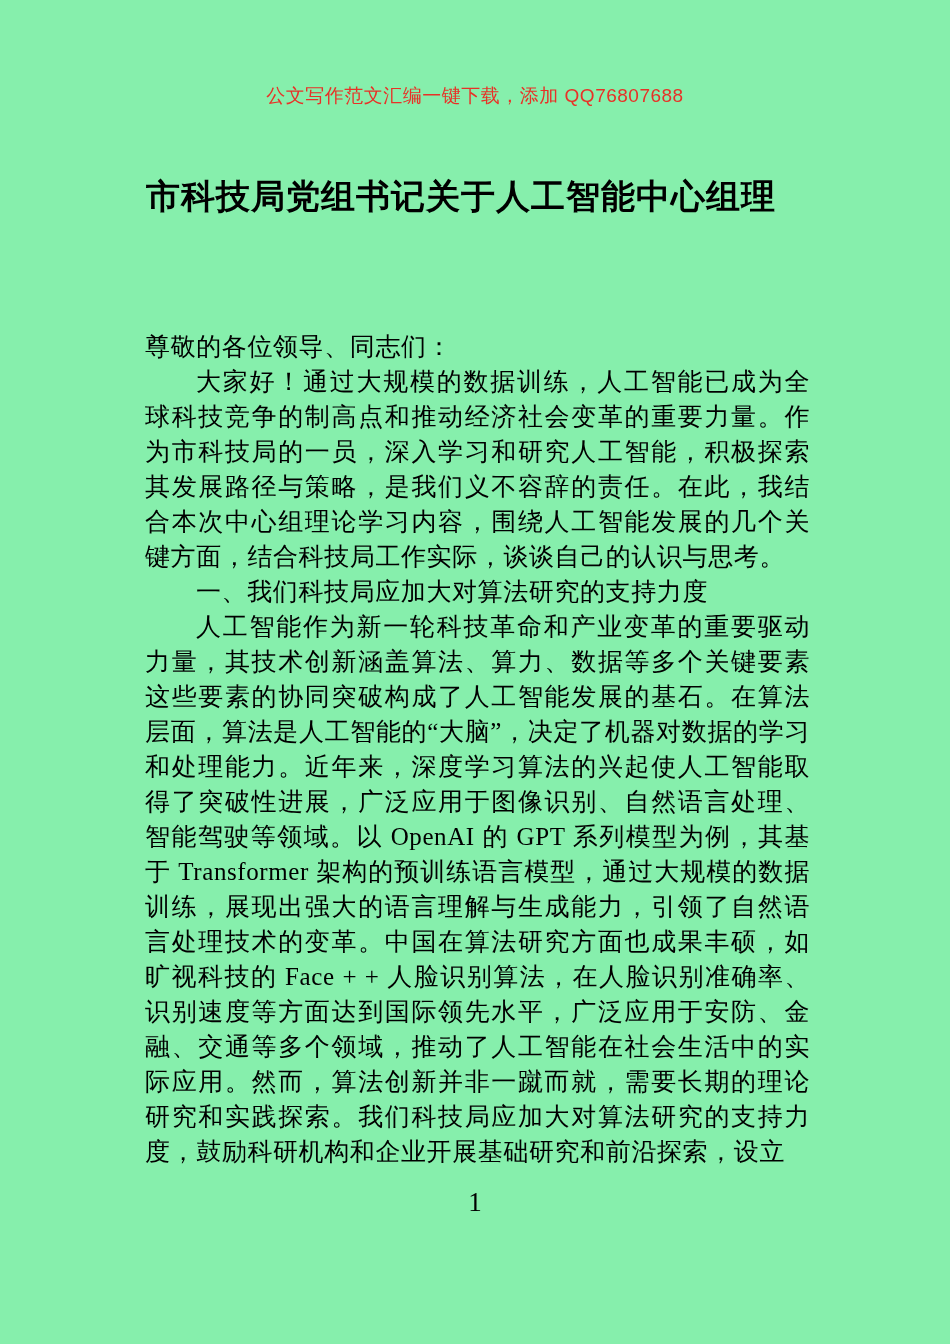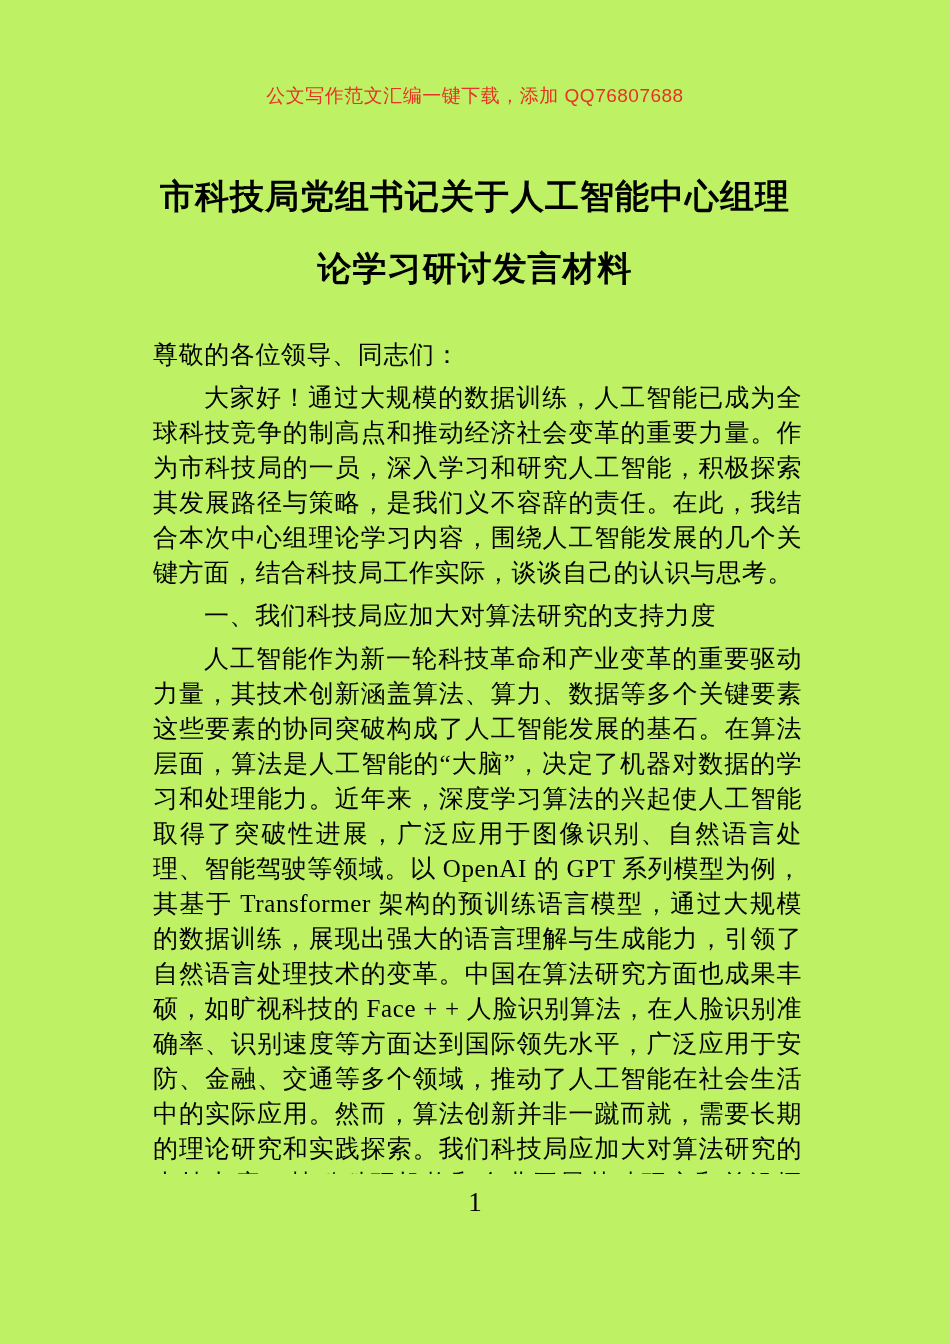--- a/index.html
+++ b/index.html
@@ -10,38 +10,38 @@
   body {
     width: 950px;
     height: 1344px;
     position: relative;
     overflow: hidden;
     color: #000000;
   }
   .page {
     position: absolute;
     inset: 0;
-    background: #bef264;
+    background: #86efac;
   }
   .promo {
     position: absolute;
     top: 84px;
     left: 0;
     width: 100%;
     text-align: center;
     font-family: "Liberation Sans", "DejaVu Sans", sans-serif;
     font-size: 19px;
     line-height: 24px;
     color: #e83127;
     letter-spacing: 0.5px;
   }
   .title {
     position: absolute;
     top: 160px;
-    left: 110px;
+    left: 96px;
     width: 730px;
     text-align: center;
     font-family: "Liberation Sans", "DejaVu Sans", sans-serif;
     font-weight: bold;
     font-size: 34px;
     line-height: 72px;
     letter-spacing: 1px;
   }
   .body-text {
     position: absolute;
@@ -50,21 +50,21 @@
     width: 665px;
     max-height: 845px;
     overflow: hidden;
     font-family: "Liberation Serif", "DejaVu Serif", serif;
     font-size: 25px;
     line-height: 35px;
     letter-spacing: 0.6px;
     text-align: justify;
   }
   .para {
-    margin: 8px;
+    margin: 0;
     padding: 0;
   }
   .para.indent {
     text-indent: 51px;
   }
   .page-number {
     position: absolute;
     top: 1186px;
     left: 0;
     width: 100%;
@@ -76,21 +76,20 @@
 </style>
 </head>
 <body>
 
 <div class="page">
 
   <div class="promo">公文写作范文汇编一键下载，添加 QQ76807688</div>
 
   <div class="title">
     <div>市科技局党组书记关于人工智能中心组理</div>
-    <div>论学习研讨发言材料</div>
   </div>
 
   <div class="body-text">
     <p class="para">尊敬的各位领导、同志们：</p>
     <p class="para indent">大家好！通过大规模的数据训练，人工智能已成为全球科技竞争的制高点和推动经济社会变革的重要力量。作为市科技局的一员，深入学习和研究人工智能，积极探索其发展路径与策略，是我们义不容辞的责任。在此，我结合本次中心组理论学习内容，围绕人工智能发展的几个关键方面，结合科技局工作实际，谈谈自己的认识与思考。</p>
     <p class="para indent">一、我们科技局应加大对算法研究的支持力度</p>
     <p class="para indent">人工智能作为新一轮科技革命和产业变革的重要驱动力量，其技术创新涵盖算法、算力、数据等多个关键要素这些要素的协同突破构成了人工智能发展的基石。在算法层面，算法是人工智能的“大脑”，决定了机器对数据的学习和处理能力。近年来，深度学习算法的兴起使人工智能取得了突破性进展，广泛应用于图像识别、自然语言处理、智能驾驶等领域。以 OpenAI 的 GPT 系列模型为例，其基于 Transformer 架构的预训练语言模型，通过大规模的数据训练，展现出强大的语言理解与生成能力，引领了自然语言处理技术的变革。中国在算法研究方面也成果丰硕，如旷视科技的 Face + + 人脸识别算法，在人脸识别准确率、识别速度等方面达到国际领先水平，广泛应用于安防、金融、交通等多个领域，推动了人工智能在社会生活中的实际应用。然而，算法创新并非一蹴而就，需要长期的理论研究和实践探索。我们科技局应加大对算法研究的支持力度，鼓励科研机构和企业开展基础研究和前沿探索，设立</p>
   </div>
 
   <div class="page-number">1</div>

